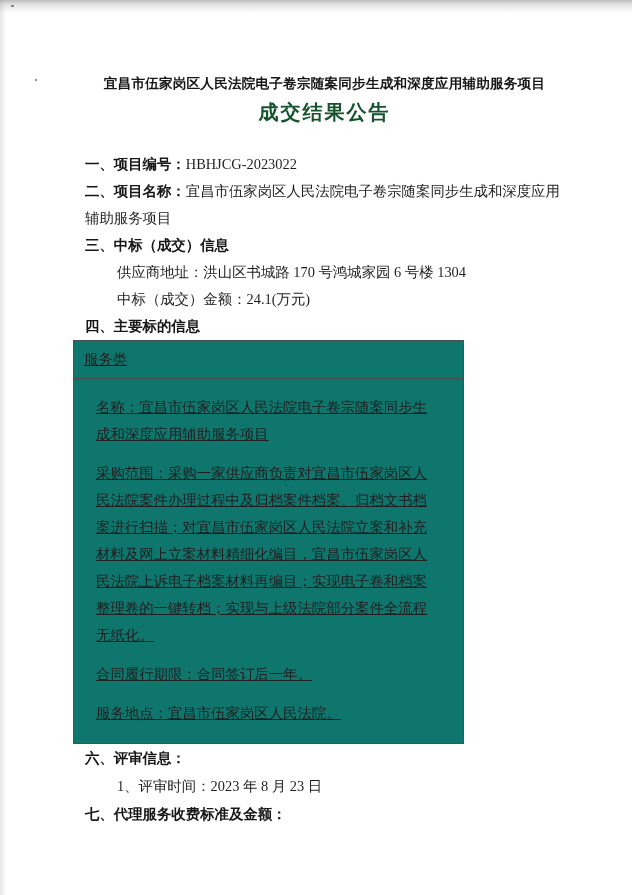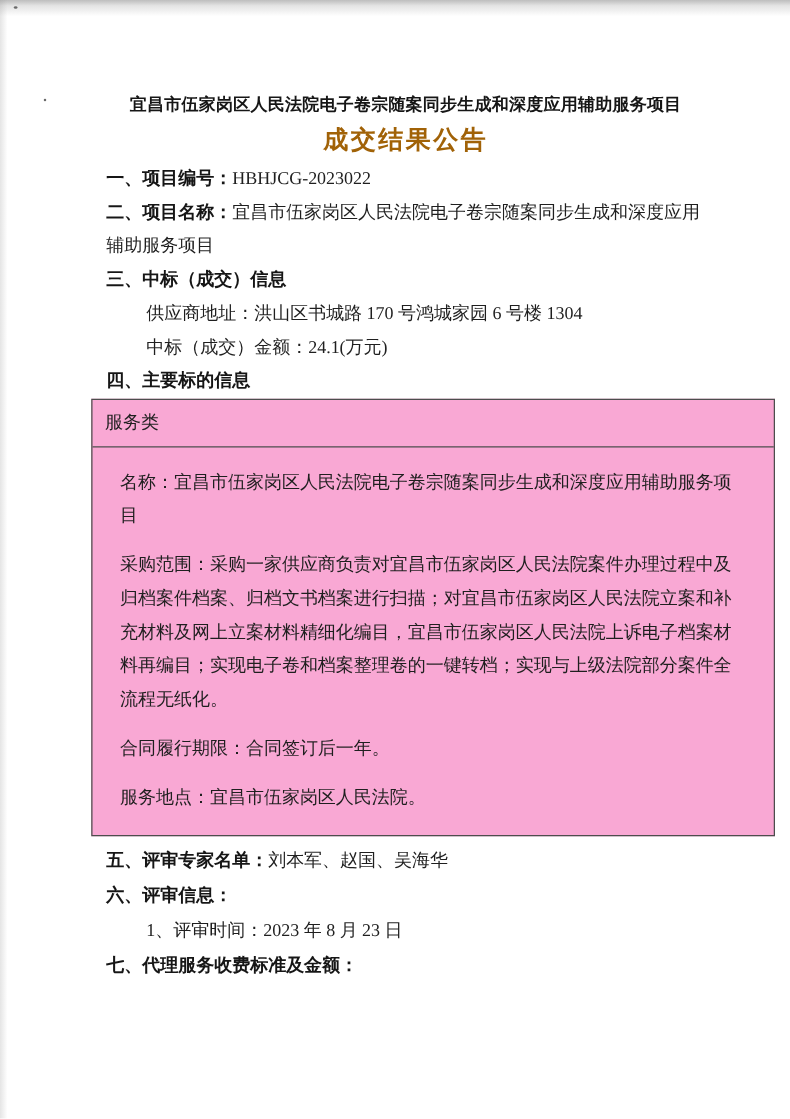--- a/index.html
+++ b/index.html
@@ -25,36 +25,36 @@
 
   .title1 {
     margin:72px -14px 0 -14px; text-align:center; white-space:nowrap;
     font-family:"Liberation Sans","DejaVu Sans",sans-serif;
     font-weight:bold; font-size:13.6px; line-height:24px; color:#161616;
     letter-spacing:0.2px;
   }
   .title2 {
     margin:2px 0 0 0; text-align:center;
     font-family:"Liberation Sans","DejaVu Sans",sans-serif;
-    font-weight:bold; font-size:20px; line-height:28px; color:#a16207;
+    font-weight:bold; font-size:20px; line-height:28px; color:#14532d;
     letter-spacing:2px;
   }
 
   p.line { margin:0; font-size:14.4px; line-height:27px; }
-  p.first-sec { margin-top:4px; }
+  p.first-sec { margin-top:25px; }
   .b {
     font-family:"Liberation Sans","DejaVu Sans",sans-serif;
     font-weight:bold; color:#161616;
   }
   .ind { padding-left:32px; }
   .ti { text-indent:32px; }
 
   .info-table {
-    margin:0 0 0 -12px; width:547px; box-sizing:border-box;
-    border:1px solid #4d4d4d; background:#f9a8d4;
+    margin:0 0 0 -12px; width:391px; box-sizing:border-box;
+    border:1px solid #4d4d4d; background:#0f766e;text-decoration:underline;
   }
   .tbl-header {
     padding:5px 10px; border-bottom:1px solid #4d4d4d;
     font-size:14.4px; line-height:27px;
   }
   .tbl-body { padding:3px 10px 4px 10px; }
   .tbl-body p { margin:12px; font-size:14.4px; line-height:27px; }
 
   p.after-table { margin-top:6px; line-height:28px; }
   p.lh28 { line-height:28px; }
@@ -101,23 +101,20 @@
         <span>服务类</span>
       </div>
       <div class="tbl-body">
         <p>名称：宜昌市伍家岗区人民法院电子卷宗随案同步生成和深度应用辅助服务项目</p>
         <p>采购范围：采购一家供应商负责对宜昌市伍家岗区人民法院案件办理过程中及归档案件档案、归档文书档案进行扫描；对宜昌市伍家岗区人民法院立案和补充材料及网上立案材料精细化编目，宜昌市伍家岗区人民法院上诉电子档案材料再编目；实现电子卷和档案整理卷的一键转档；实现与上级法院部分案件全流程无纸化。</p>
         <p>合同履行期限：合同签订后一年。</p>
         <p>服务地点：宜昌市伍家岗区人民法院。</p>
       </div>
     </div>
 
-    <p class="line after-table">
-      <span class="b">五、评审专家名单：</span><span>刘本军、赵国、吴海华</span>
-    </p>
 
     <p class="line lh28">
       <span class="b">六、评审信息：</span>
     </p>
 
     <p class="line lh28 ti">
       <span>1、评审时间：</span><span>2023 年 8 月 23 日</span>
     </p>
 
 

